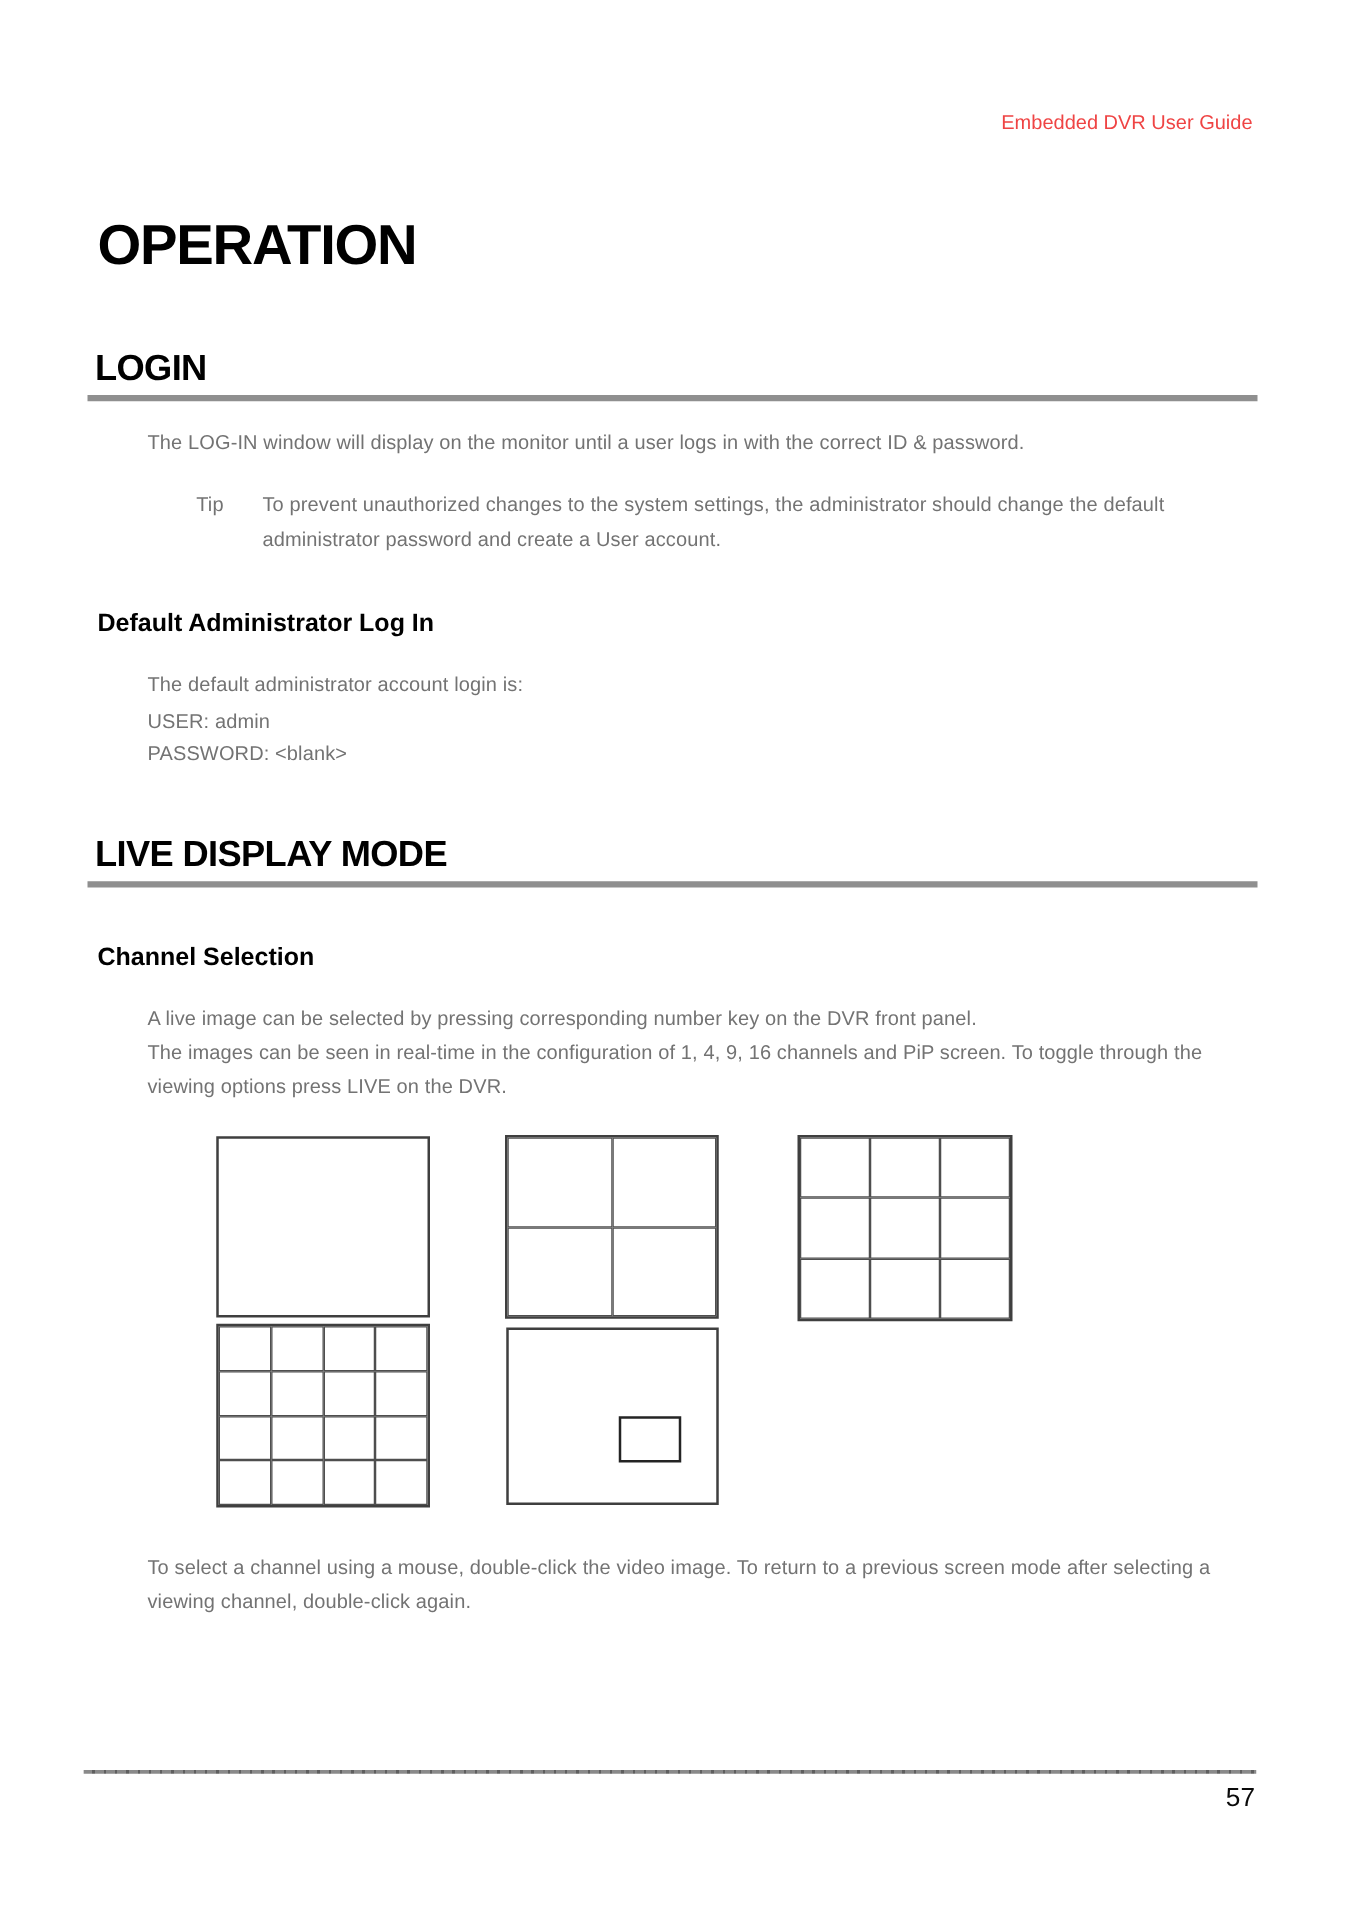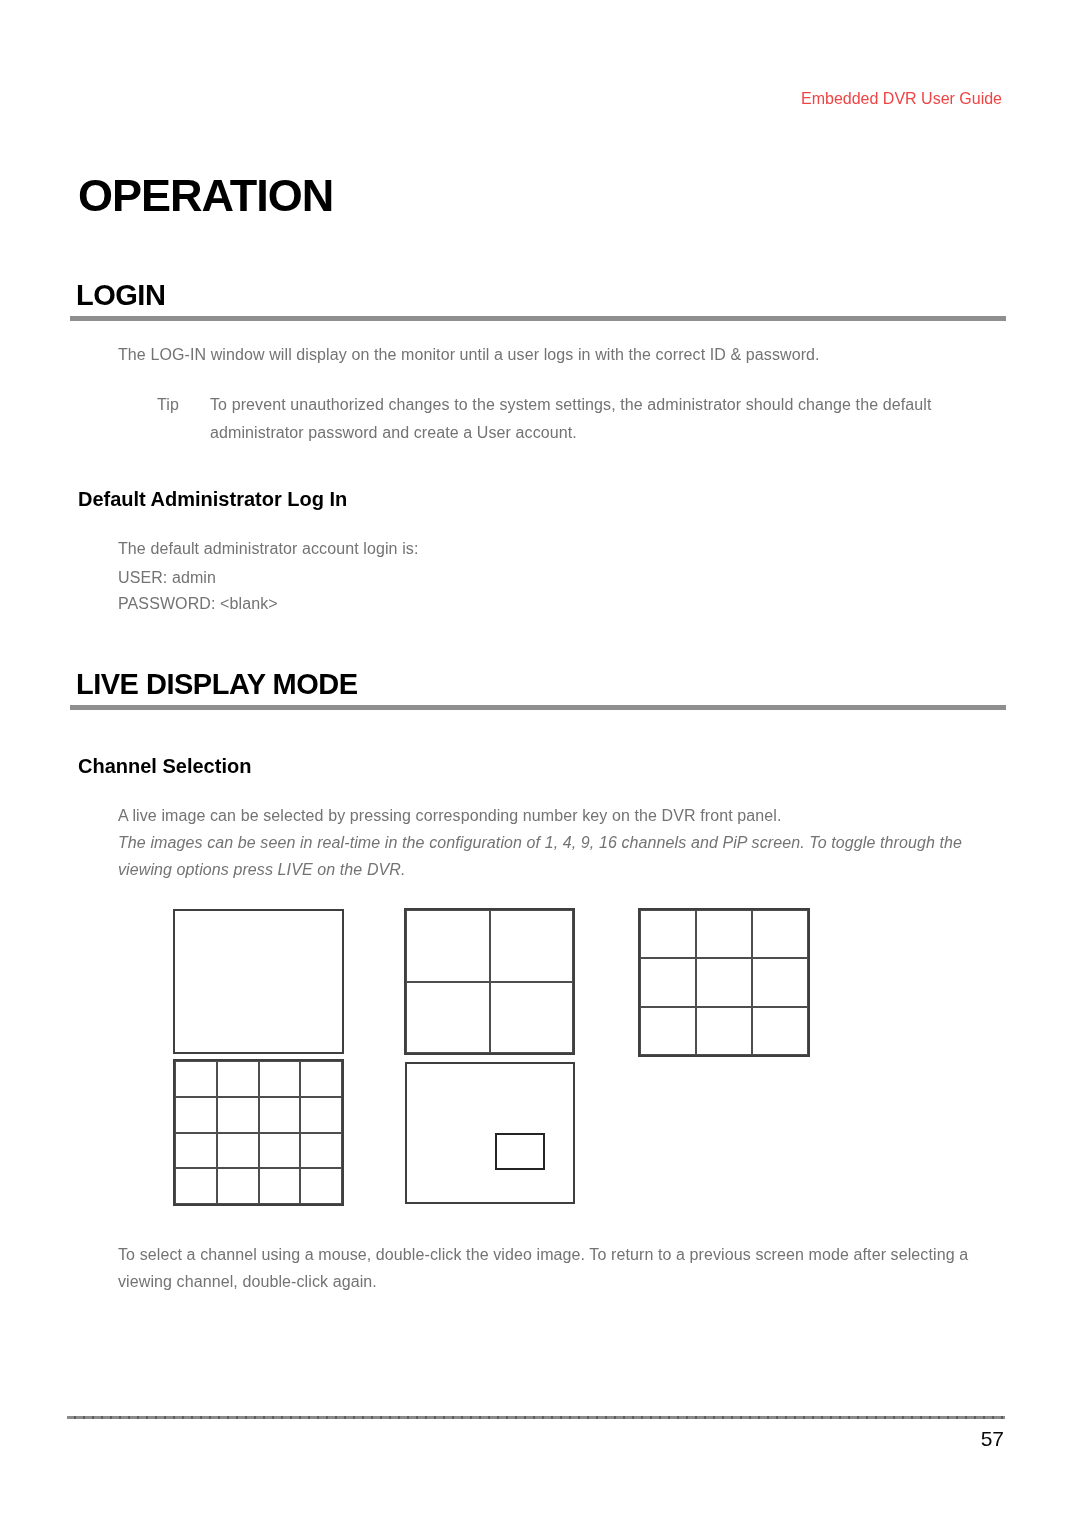--- a/index.html
+++ b/index.html
@@ -91,21 +91,21 @@
 <div class="abs h3-heading" style="top:488px;">Default Administrator Log In</div>
 <div class="abs body-text" style="left:118px; top:535px; width:860px;">The default administrator account login is:</div>
 <div class="abs body-text" style="left:118px; top:564px;">USER: admin</div>
 <div class="abs body-text" style="left:118px; top:590px;">PASSWORD: &lt;blank&gt;</div>
 
 <div class="abs h2-heading" style="top:668px;">LIVE DISPLAY MODE</div>
 <div class="abs section-rule" style="top:705px;"></div>
 
 <div class="abs h3-heading" style="top:755px;">Channel Selection</div>
 <div class="abs body-text" style="left:118px; top:802px; width:880px;">A live image can be selected by pressing corresponding number key on the DVR front panel.</div>
-<div class="abs body-text" style="left:118px; top:829px; width:880px;font-style:italic;">The images can be seen in real-time in the configuration of 1, 4, 9, 16 channels and PiP screen. To toggle through the
+<div class="abs body-text" style="left:118px; top:829px; width:880px;">The images can be seen in real-time in the configuration of 1, 4, 9, 16 channels and PiP screen. To toggle through the
 viewing options press LIVE on the DVR.</div>
 
 <div class="abs layout-grid no-inner" style="left: 173px; top: 909px; width: 171px; height: 145px; grid-template-columns: repeat(1, 1fr); grid-template-rows: repeat(1, 1fr);">
     <div class="cell"></div>
   </div>
 <div class="abs layout-grid" style="left: 404px; top: 908px; width: 171px; height: 147px; grid-template-columns: repeat(2, 1fr); grid-template-rows: repeat(2, 1fr);">
     <div class="cell"></div>
     <div class="cell"></div>
     <div class="cell"></div>
     <div class="cell"></div>

